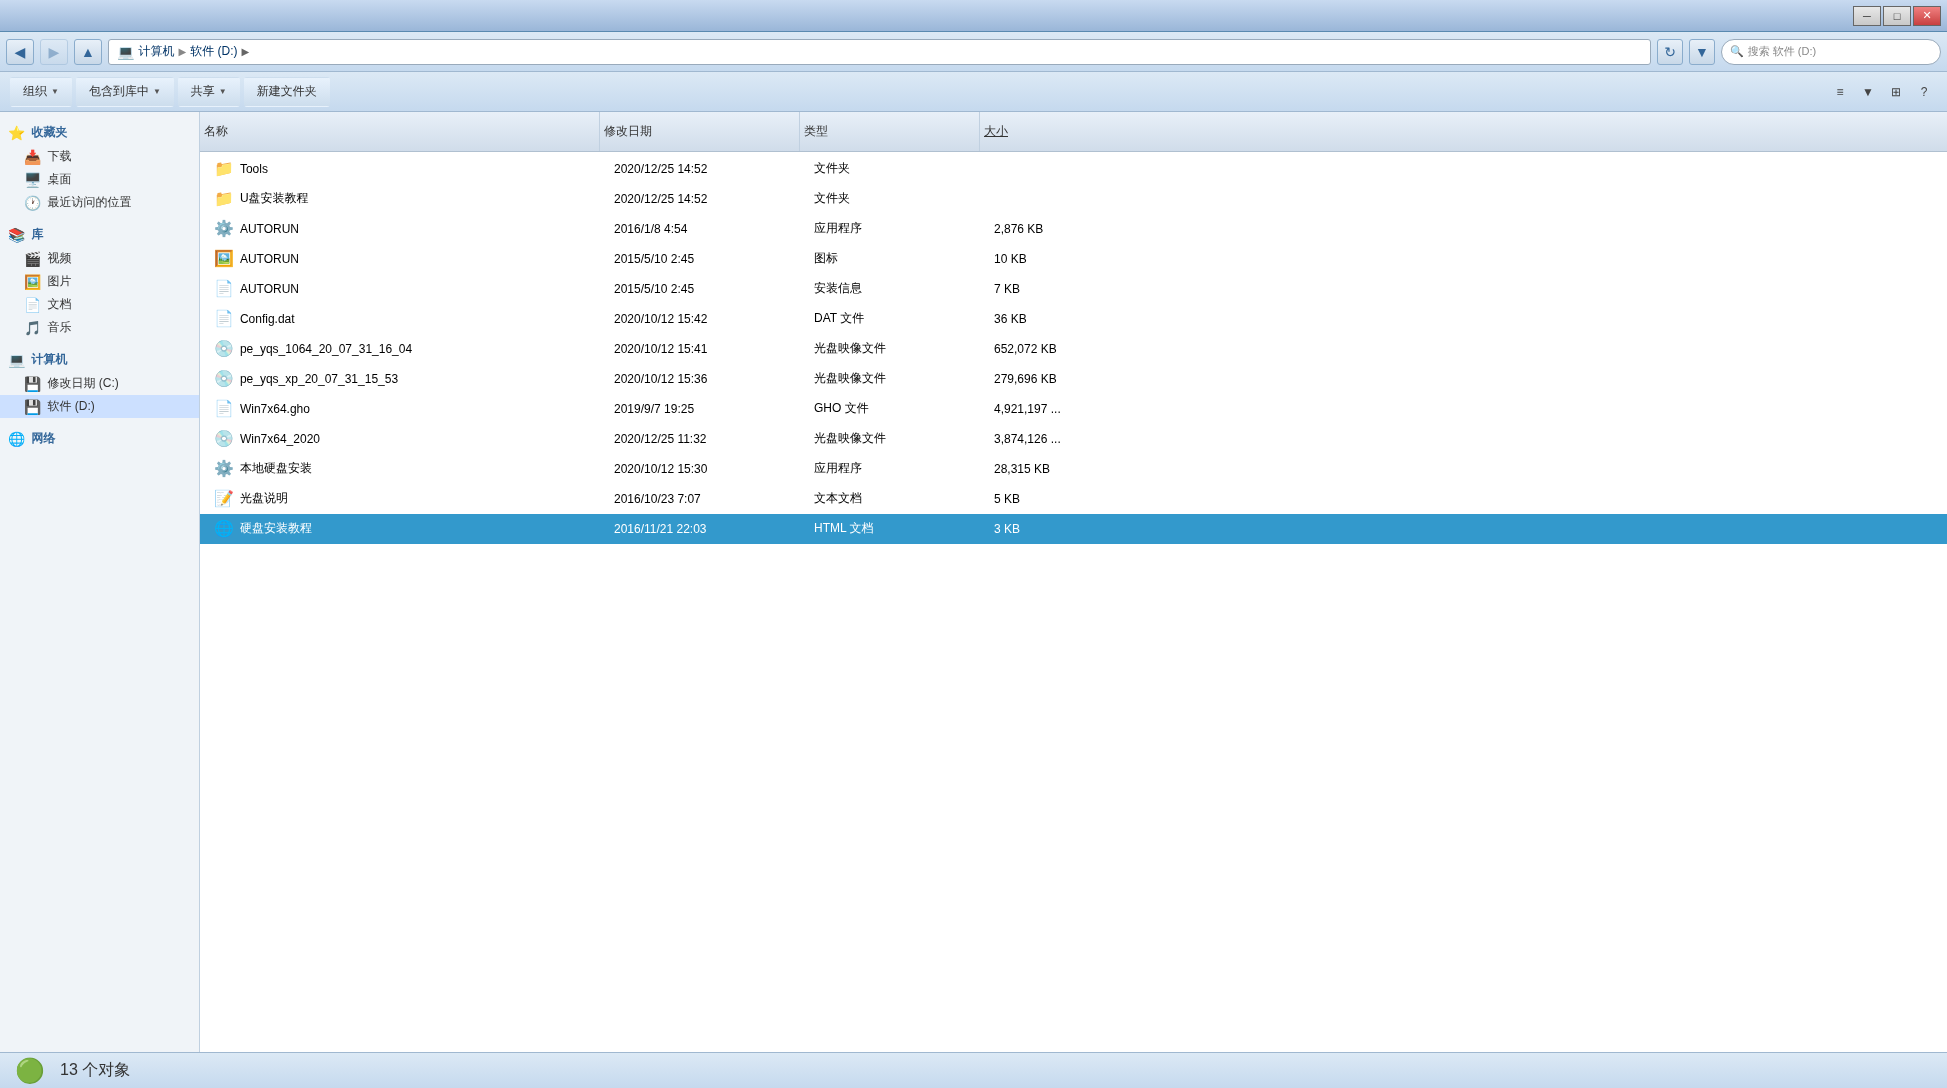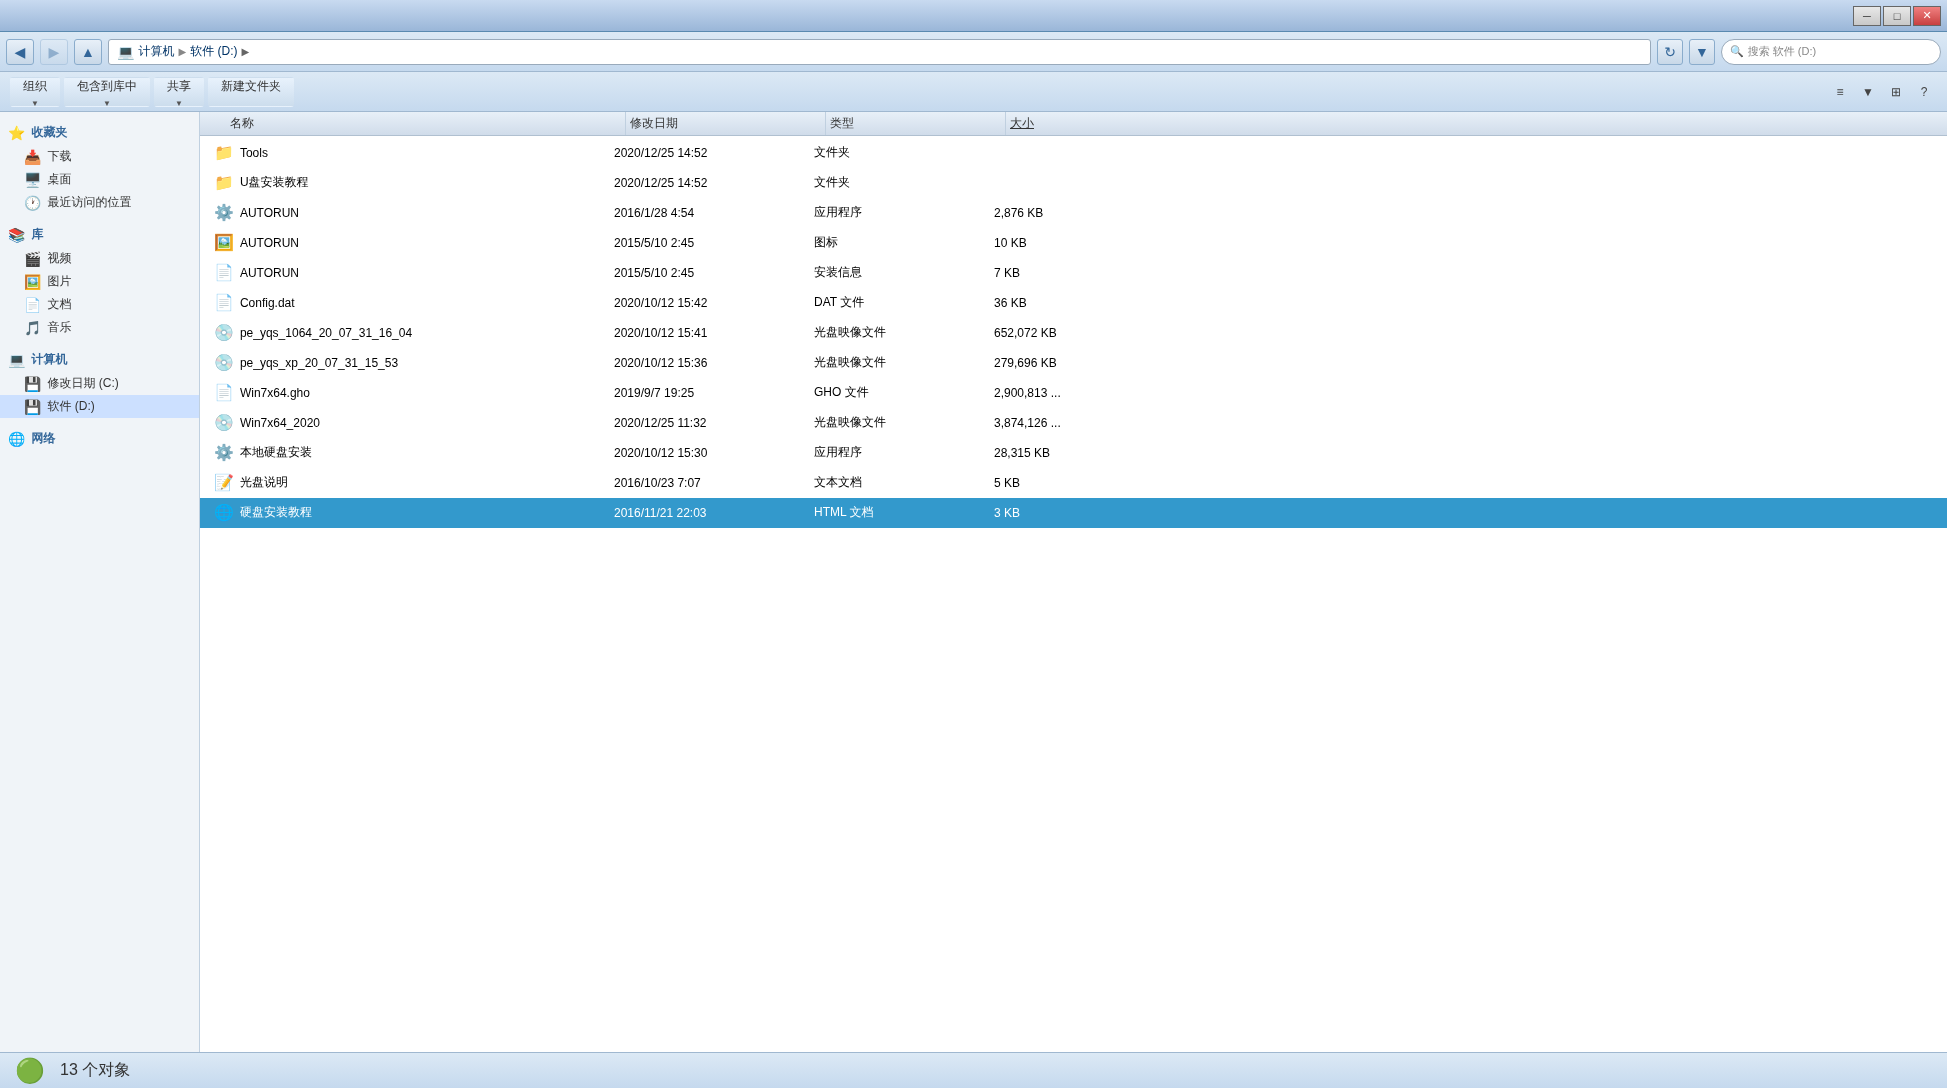--- a/index.html
+++ b/index.html
@@ -126,21 +126,20 @@
       padding: 0 12px;
       background: linear-gradient(to bottom, #e8f2fc, #ccdded);
       border: 1px solid transparent;
       border-radius: 3px;
       cursor: pointer;
       display: flex;
       align-items: center;
       gap: 4px;
       font-size: 12px;
       color: #333;
-      flex-direction: column;
     }
     .tool-btn .arrow { font-size: 8px; color: #555; }
     .toolbar-spacer { flex: 1; }
     .view-btns { display: flex; gap: 2px; align-items: center; }
     .view-btn {
       width: 26px;
       height: 26px;
       display: flex;
       align-items: center;
       justify-content: center;
@@ -195,23 +194,23 @@
       overflow-y: auto;
       background: #fff;
     }
 
     
     .col-headers {
       display: grid;
       grid-template-columns: 400px 200px 180px 160px;
       background: linear-gradient(to bottom, #e8f0f8, #d0dcea);
       border-bottom: 1px solid #b0c0d0;
-      height: 24px;
-      align-items: center;
-      padding: 0 26px;
+      height: 40px;
+      align-items: center;
+      padding: 0 0;
       position: sticky;
       top: 0;
       z-index: 10;
     }
     .col-header {
       font-size: 12px;
       color: #333;
       cursor: pointer;
       display: flex;
       align-items: center;
@@ -433,21 +432,21 @@
           </div>
           <div class="file-cell">2020/12/25 14:52</div>
           <div class="file-cell">文件夹</div>
           <div class="file-cell"></div>
         </div>
         <div class="file-row">
           <div class="file-cell">
             <span class="file-icon">⚙️</span>
             <span>AUTORUN</span>
           </div>
-          <div class="file-cell">2016/1/28 4:54</div>
+          <div class="file-cell">2016/1/8 4:54</div>
           <div class="file-cell">应用程序</div>
           <div class="file-cell">2,876 KB</div>
         </div>
         <div class="file-row">
           <div class="file-cell">
             <span class="file-icon">🖼️</span>
             <span>AUTORUN</span>
           </div>
           <div class="file-cell">2015/5/10 2:45</div>
           <div class="file-cell">图标</div>
@@ -489,21 +488,21 @@
           <div class="file-cell">光盘映像文件</div>
           <div class="file-cell">279,696 KB</div>
         </div>
         <div class="file-row">
           <div class="file-cell">
             <span class="file-icon">📄</span>
             <span>Win7x64.gho</span>
           </div>
           <div class="file-cell">2019/9/7 19:25</div>
           <div class="file-cell">GHO 文件</div>
-          <div class="file-cell">2,900,813 ...</div>
+          <div class="file-cell">4,921,197 ...</div>
         </div>
         <div class="file-row">
           <div class="file-cell">
             <span class="file-icon">💿</span>
             <span>Win7x64_2020</span>
           </div>
           <div class="file-cell">2020/12/25 11:32</div>
           <div class="file-cell">光盘映像文件</div>
           <div class="file-cell">3,874,126 ...</div>
         </div>

